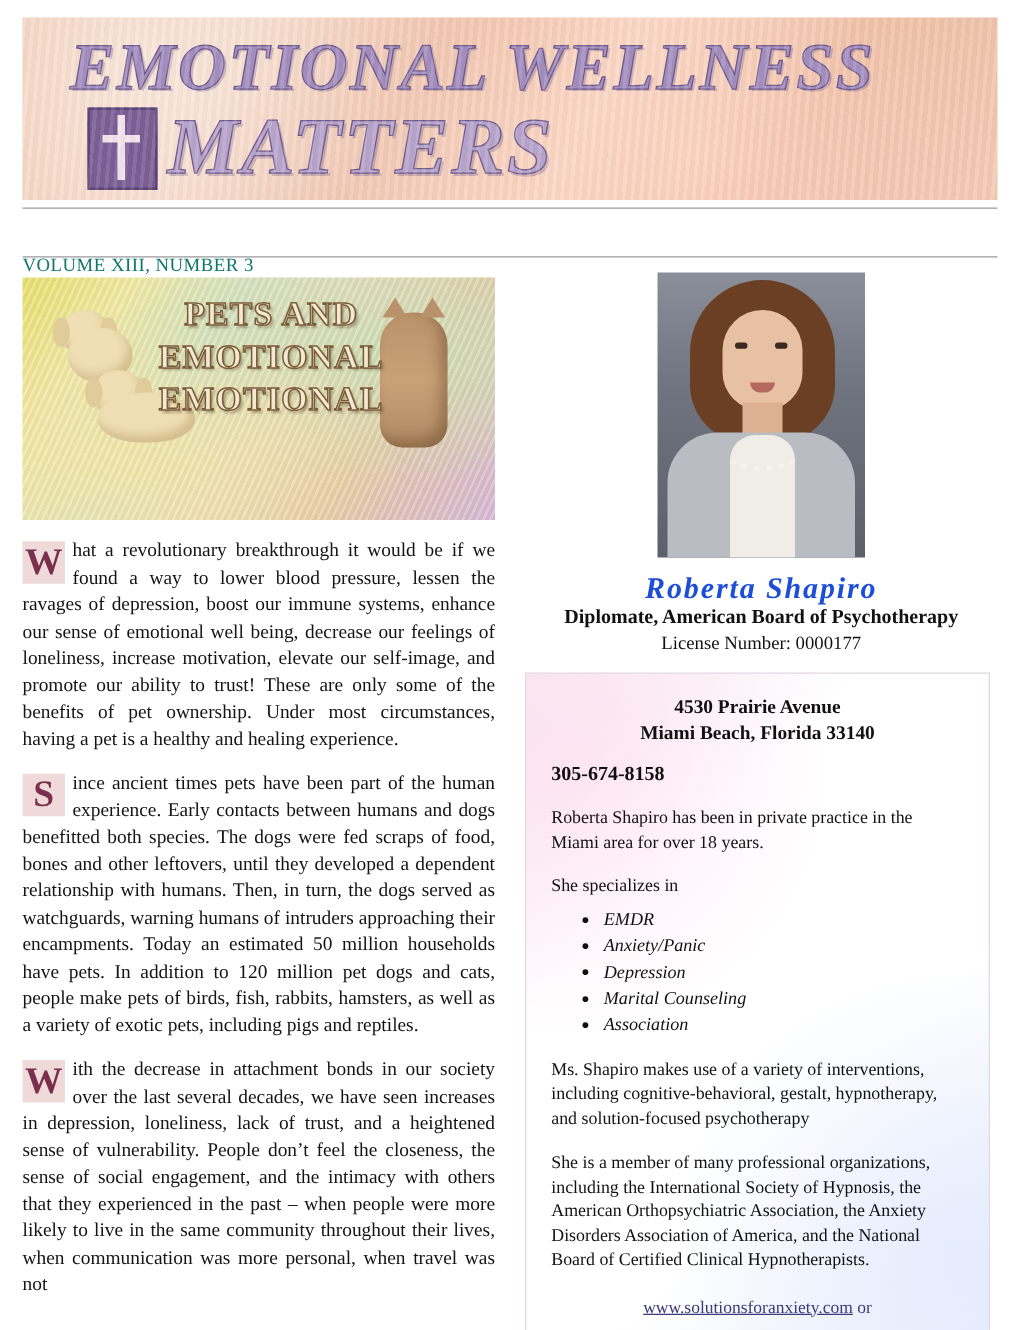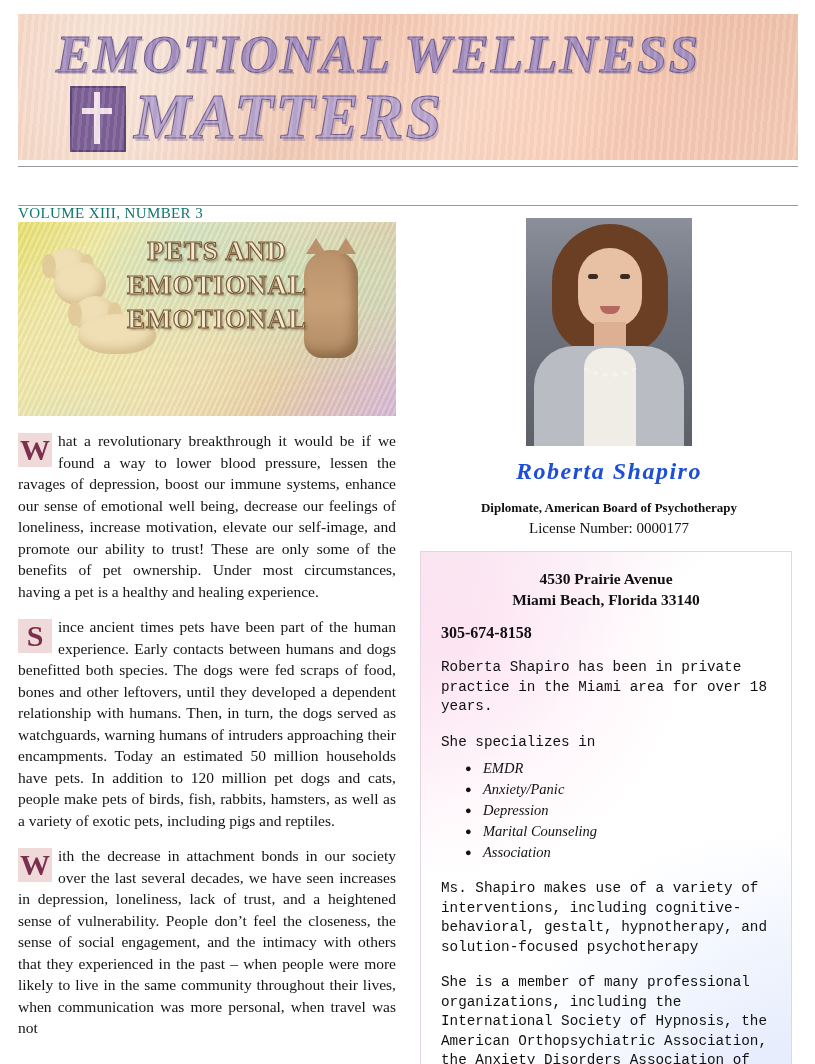--- a/index.html
+++ b/index.html
@@ -300,24 +300,24 @@
   .credentials {
     text-align: center;
     font-size: 14px;
     font-weight: bold;
     font-style: italic;
     color: #111;
     margin-top: 2px;
   }
   .diplomate {
     text-align: center;
-    font-size: 13px;
-    font-weight: bold;
-    color: #111;
-    margin-top: 15px;
+    font-size: 16px;
+    font-weight: bold;
+    color: #111;
+    margin-top: 0;
   }
   .license {
     text-align: center;
     font-size: 15px;
     color: #111;
     margin-top: 4px;
   }
 
   .info-box {
     position: relative;
@@ -344,21 +344,20 @@
     font-size: 16px;
     font-weight: bold;
     margin-top: 14px;
     color: #111;
   }
   .ibody {
     font-size: 14.3px;
     line-height: 19.5px;
     color: #111;
     margin-top: 16px;
-    font-family: Liberation Mono, monospace;
   }
   .speclist {
     list-style: none;
     margin: 6px 0 0 0;
     padding: 0 0 0 42px;
   }
   .speclist li {
     font-size: 14.5px;
     font-style: italic;
     line-height: 21px;

